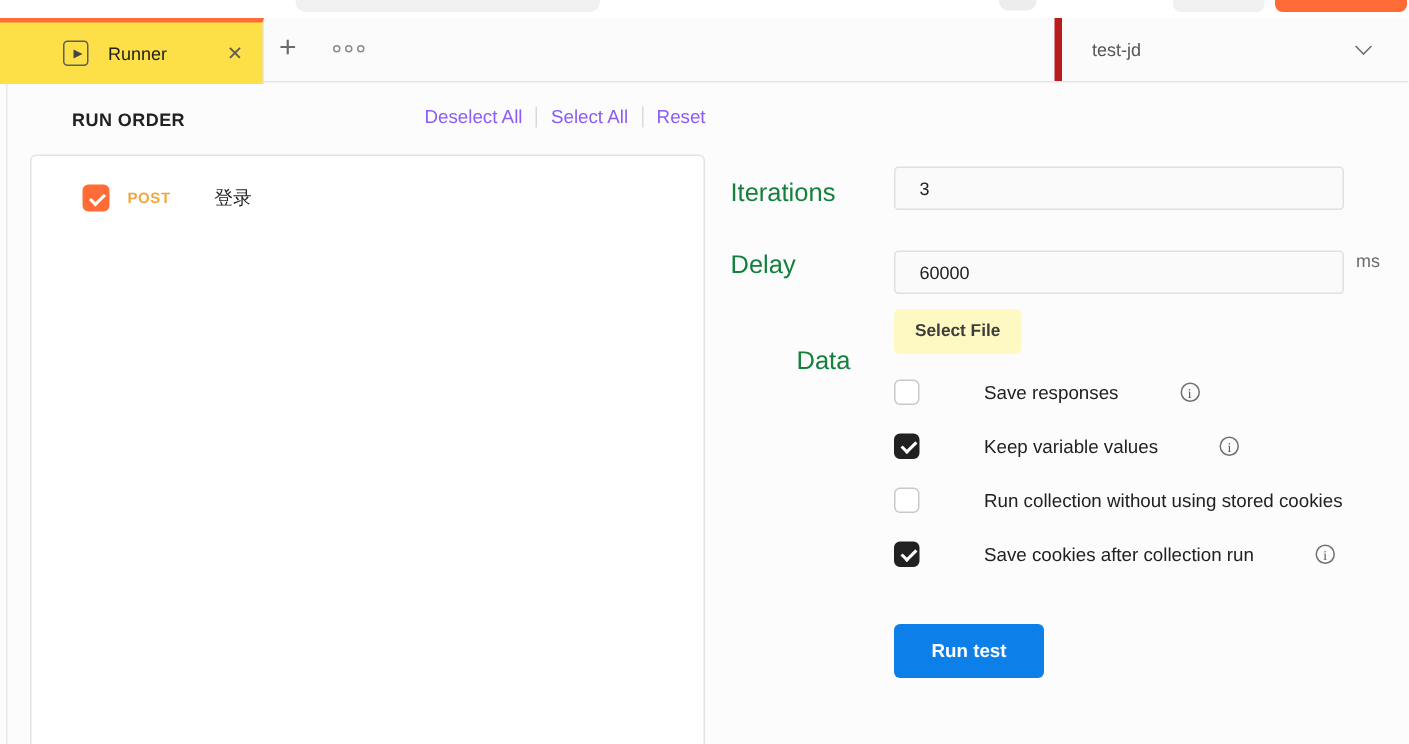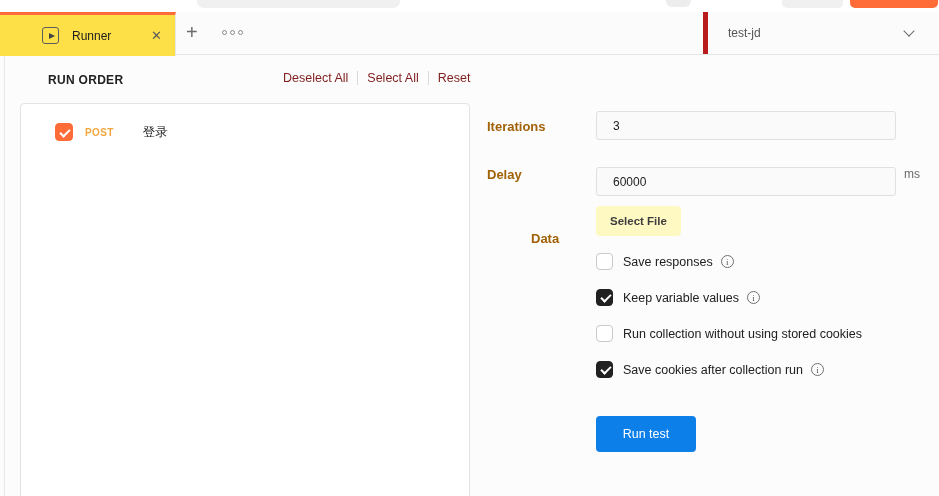--- a/index.html
+++ b/index.html
@@ -52,21 +52,21 @@
 
   
   .content { position:absolute; top:55px; left:0; width:939px; height:441px; background:#fcfcfc; }
   .left-edge { position:absolute; left:4px; top:0; bottom:0; border-left:1px solid #e8e8e8; }
 
   .runorder-title {
     position:absolute; left:20px; top:18px;
     font-size:12px; font-weight:bold; letter-spacing:.3px; color:#212121;margin-left:28px;
   }
   .runorder-actions { position:absolute; left:283px; top:16px; display:flex; align-items:center; }
-  .runorder-actions .act { font-size:12.5px; color:#7f1d1d; cursor:pointer; }
+  .runorder-actions .act { font-size:12.5px; color:#8b5cf6; cursor:pointer; }
   .runorder-actions .sep { width:1px; height:14px; background:#d9d9d9; margin:0 9px; }
 
   
   .run-panel {
     position:absolute; left:20px; top:48px; width:450px; height:420px;
     background:#fff; border:1px solid #e3e3e3; border-radius:4px;
   }
   .run-item { display:flex; align-items:center; padding:19px 0 0 34px; cursor:pointer; }
   .cbx {
     width:18px; height:18px; border-radius:4px; position:relative; flex:0 0 auto;
@@ -74,57 +74,57 @@
   }
   .cbx.checked { border-color:#ff6c37; background:#ff6c37; }
   .cbx.checked::after {
     content:""; position:absolute; left:4px; top:4.5px; width:8px; height:4px;
     border-left:2px solid #fff; border-bottom:2px solid #fff; transform:rotate(-45deg);
   }
   .method-post { margin-left:12px; font-size:10px; font-weight:bold; letter-spacing:.4px; color:#f2a73d; }
   .item-name { margin-left:29px; font-size:12.5px; color:#212121; }
 
   
-  .form-label { position:absolute; left:487px; font-size:13px; font-weight:bold; color:#a16207; }
+  .form-label { position:absolute; left:487px; font-size:17px; font-weight:normal; color:#15803d; }
   .form-input {
     position:absolute; left:596px; width:300px; height:29px;
     background:#fafafa; border:1px solid #e0e0e0; border-radius:3px;
     padding:0 16px; font-size:12px; color:#212121; font-family:"Liberation Sans",sans-serif;
     outline:none;
   }
   .unit { position:absolute; left:904px; font-size:12px; color:#6b6b6b; }
   .select-file-btn {
     position:absolute; left:596px; top:206px; height:30px; padding:0 14px;
     background:#fef9c3; border:none; border-radius:4px;
     font-size:11.5px; font-weight:bold; color:#3d3d3d; cursor:pointer;
     font-family:"Liberation Sans",sans-serif;
   }
 
-  .opt-row { position:absolute; left:596px; display:flex; align-items:center; cursor:pointer; }
+  .opt-row { position:absolute; left:596px; display:flex; align-items:center; cursor:pointer;gap:33px; }
   .opt-cbx {
     width:17px; height:17px; border-radius:4px; position:relative; flex:0 0 auto;
     border:1px solid #c9c9c9; background:#fff; cursor:pointer;
   }
   .opt-cbx.checked { border-color:#212121; background:#212121; }
   .opt-cbx.checked::after {
     content:""; position:absolute; left:3.5px; top:4px; width:8px; height:4px;
     border-left:2px solid #fff; border-bottom:2px solid #fff; transform:rotate(-45deg);
   }
   .opt-label { margin-left:10px; font-size:12.5px; color:#212121; }
   .info-icon {
     display:none; margin-left:8px; width:13px; height:13px; border:1px solid #707070; border-radius:50%;
     align-items:center; justify-content:center;
     font-size:9px; color:#555; font-family:"Liberation Serif",serif; font-style:normal;
   }
   .info-icon.show { display:inline-flex; }
 
   .run-test-btn {
     position:absolute; left:596px; top:416px; width:100px; height:36px;
     background:#0d7fe8; color:#fff; border:none; border-radius:4px;
-    font-size:12.5px; font-weight:normal; cursor:pointer;
+    font-size:12.5px; font-weight:bold; cursor:pointer;
     font-family:"Liberation Sans",sans-serif;
   }
 </style>
 </head>
 <body>
 
 <div class="top-area">
   <div class="top-search"></div>
   <div class="top-mini"></div>
   <div class="top-btn-gray"></div>

